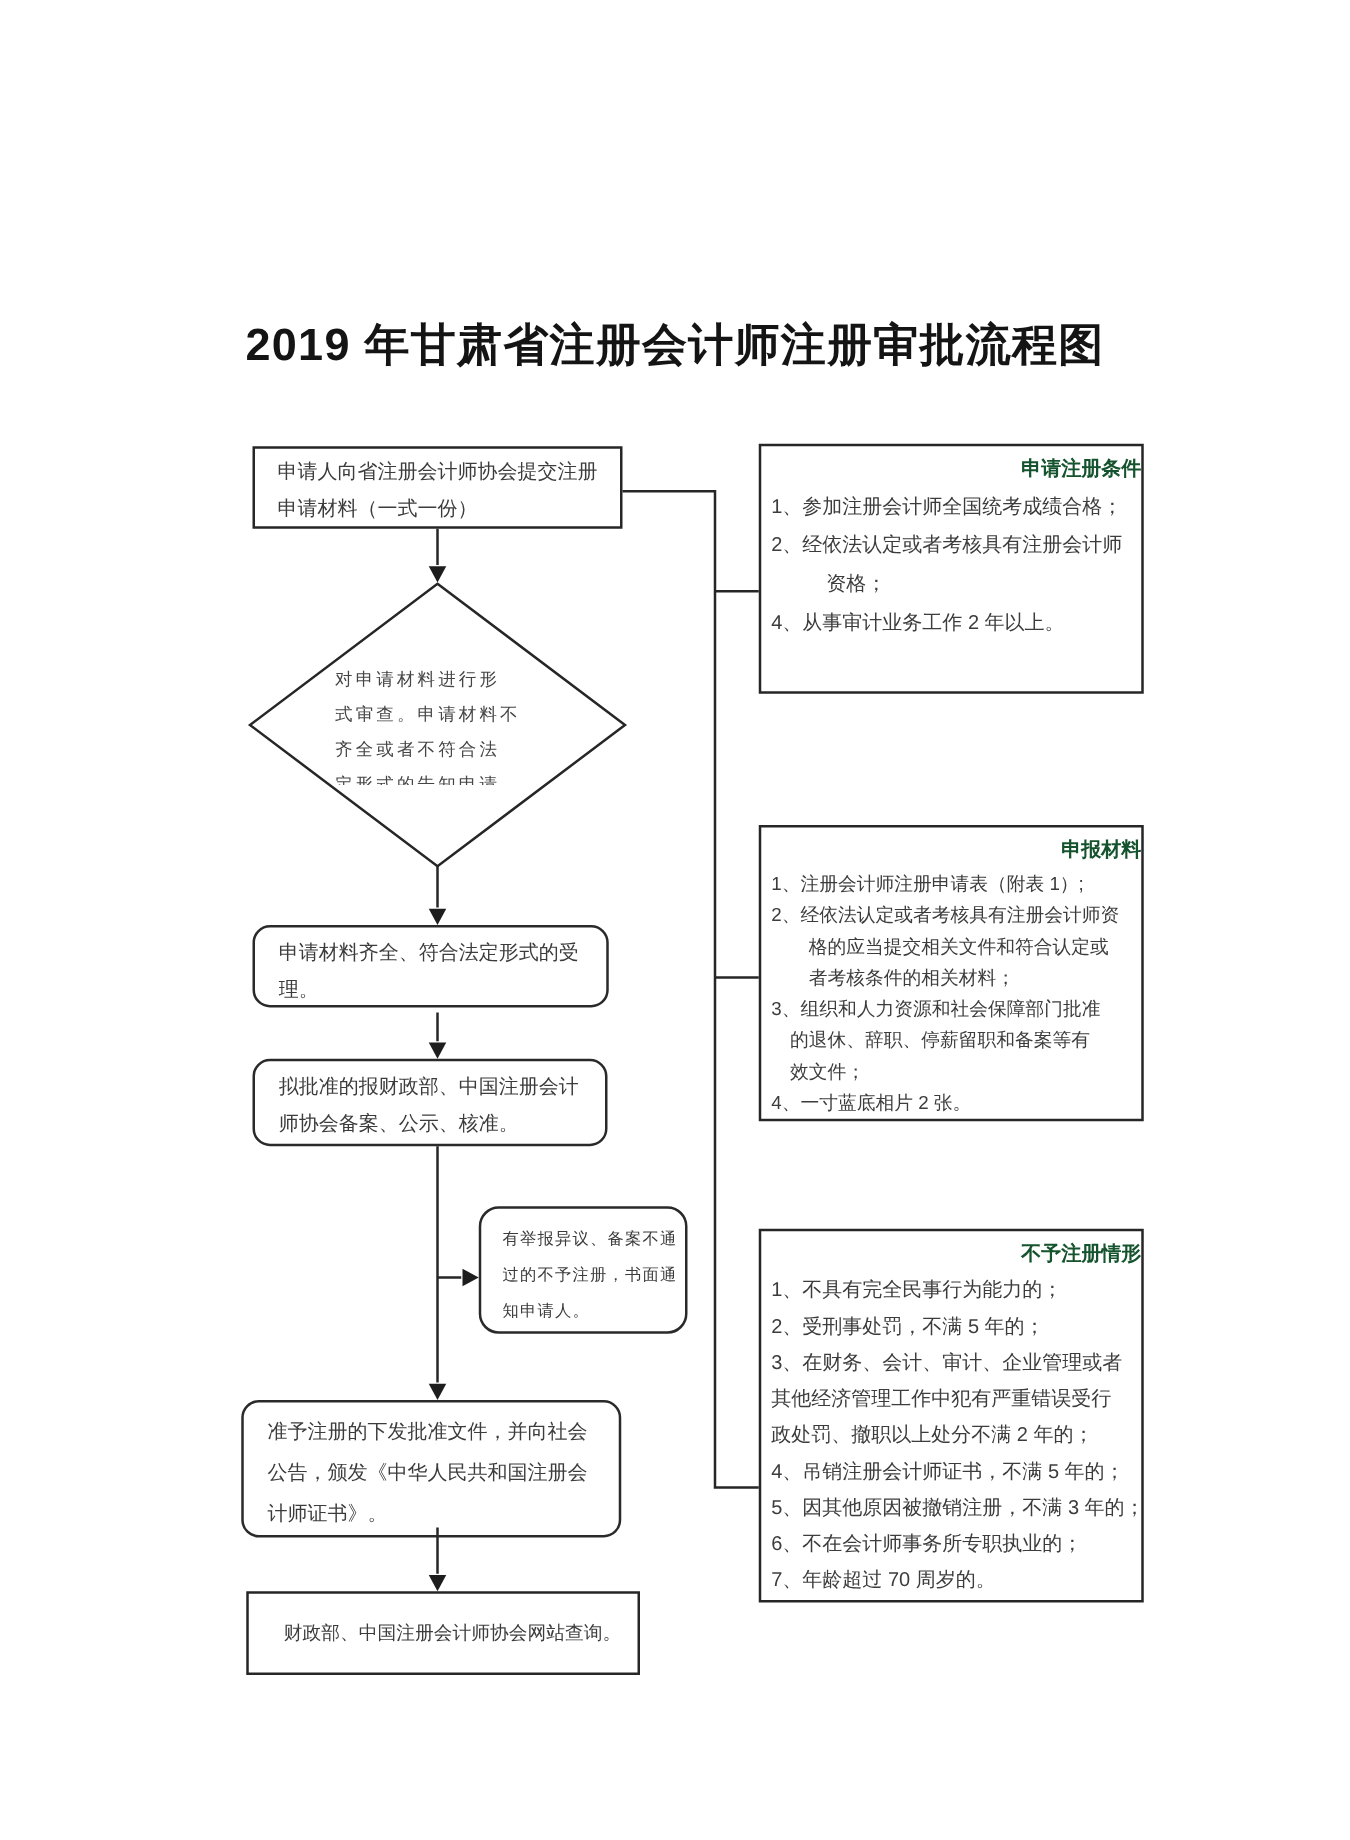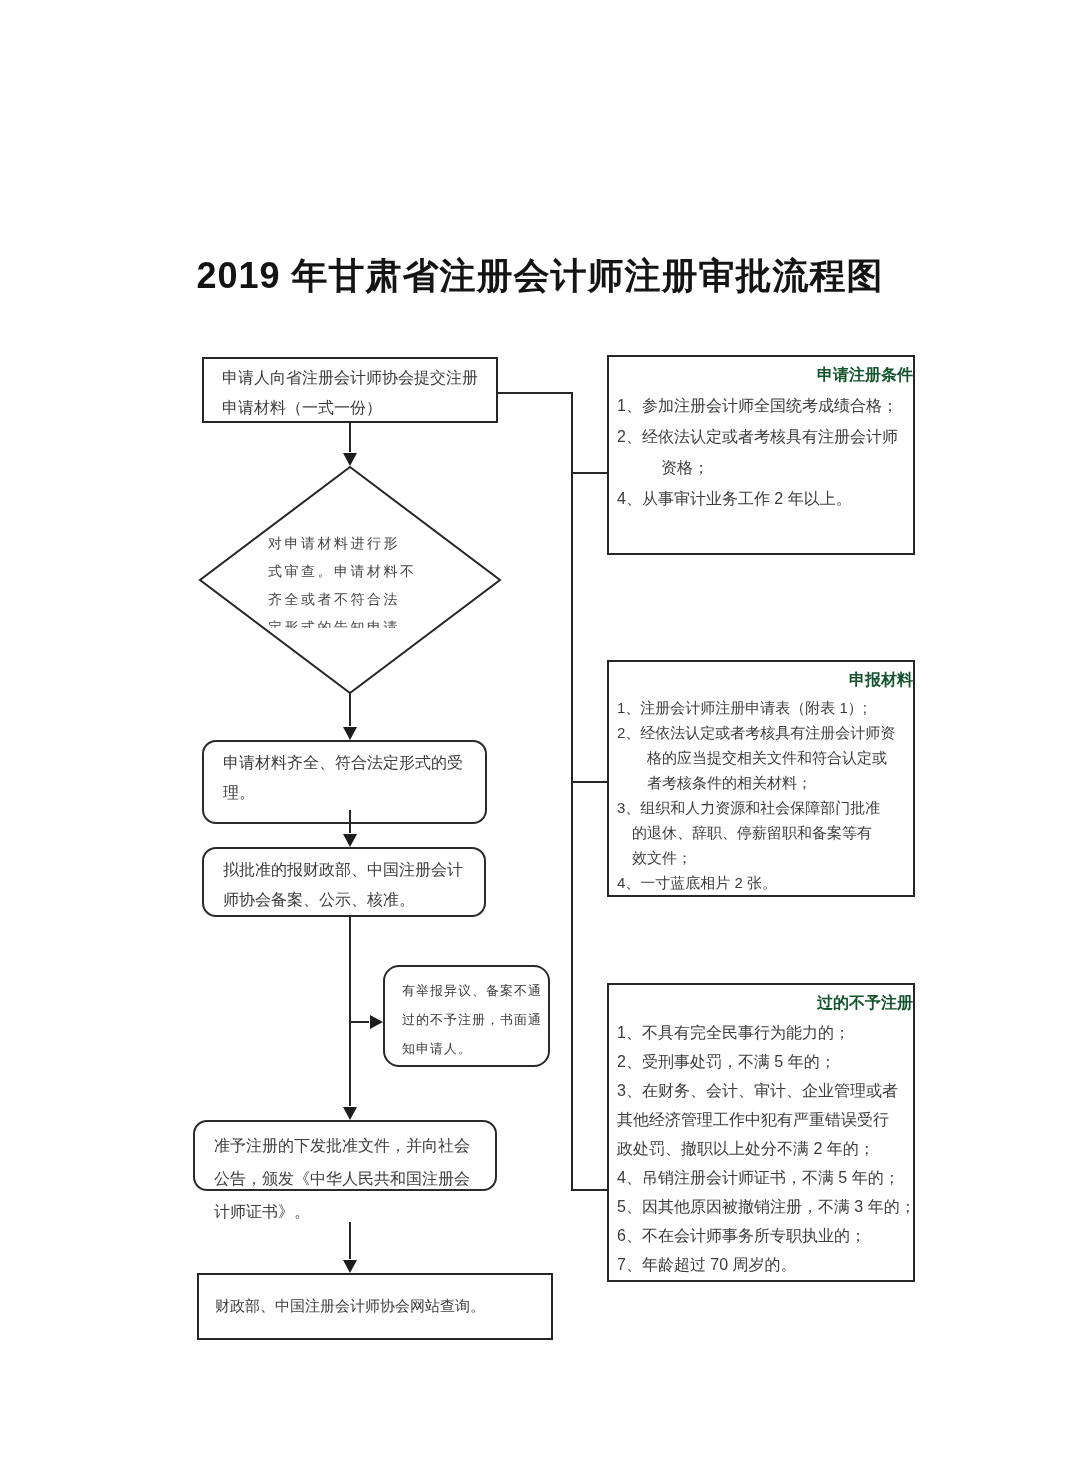--- a/index.html
+++ b/index.html
@@ -8,30 +8,30 @@
   #title{position:absolute;left:0;right:0;top:252px;margin:0;text-align:center;
          font-size:36px;font-weight:bold;color:#141414;letter-spacing:1px;}
   #wires{position:absolute;left:0;top:0;width:1080px;height:1472px;}
   .node{position:absolute;box-sizing:border-box;color:#3c3c3c;white-space:pre;}
   .rect{border:2.5px solid #262626;}
   .round{border:2px solid #2a2a2a;border-radius:14px;}
   #node-submit{left:202px;top:357px;width:296px;height:66px;padding:4px 0 0 18px;
                font-size:16px;line-height:30px;}
   #node-diamond-text{left:268px;top:529px;width:180px;height:99px;overflow:hidden;
                font-size:14px;line-height:28px;letter-spacing:2.5px;color:#454545;}
-  #node-accept{left:202px;top:740px;width:285px;height:84px;padding:6px 0 0 19px;
+  #node-accept{left:202px;top:740px;width:285px;height:66px;padding:6px 0 0 19px;
                font-size:16px;line-height:30px;}
   #node-record{left:202px;top:847px;width:284px;height:70px;padding:6px 0 0 19px;
                font-size:16px;line-height:30px;}
   #node-reject{left:383px;top:965px;width:167px;height:102px;border-radius:16px;
                padding:9px 0 0 17px;font-size:13px;line-height:29px;letter-spacing:1px;}
-  #node-approve{left:193px;top:1120px;width:304px;height:71px;padding:7px 0 0 19px;
+  #node-approve{left:193px;top:1120px;width:304px;height:110px;padding:7px 0 0 19px;
                font-size:16px;line-height:33px;}
-  #node-query{left:197px;top:1273px;width:356px;height:67px;display:flex;align-items:center;
-               padding-left:16px;font-size:15px;}
+  #node-query{left:197px;top:1273px;width:315px;height:67px;display:flex;align-items:center;
+               padding-left:28px;font-size:15px;}
   .panel{position:absolute;left:607px;width:308px;box-sizing:border-box;
          border:2px solid #262626;color:#3c3c3c;}
   #panel-conditions{top:355px;height:200px;}
   #panel-materials{top:660px;height:237px;}
   #panel-denials{top:983px;height:299px;}
   .panel-title{margin:0;padding-top:8px;text-align:right;font-size:16px;
                font-weight:bold;color:#14532d;}
   .panel-items{padding:4px 2px 0 8px;}
   .item{white-space:pre;font-size:16px;line-height:31px;}
   #panel-materials .item{font-size:15px;line-height:25px;}
@@ -112,21 +112,21 @@
 格的应当提交相关文件和符合认定或
 者考核条件的相关材料；</div>
       <div class="item hang-1">3、组织和人力资源和社会保障部门批准
 的退休、辞职、停薪留职和备案等有
 效文件；</div>
       <div class="item">4、一寸蓝底相片 2 张。</div>
     </div>
   </div>
 
   <div class="panel" id="panel-denials">
-    <h2 class="panel-title">过的不予注册</h2>
+    <h2 class="panel-title">不予注册情形</h2>
     <div class="panel-items">
       <div class="item">1、不具有完全民事行为能力的；</div>
       <div class="item">2、受刑事处罚，不满 5 年的；</div>
       <div class="item">3、在财务、会计、审计、企业管理或者
 其他经济管理工作中犯有严重错误受行
 政处罚、撤职以上处分不满 2 年的；</div>
       <div class="item">4、吊销注册会计师证书，不满 5 年的；</div>
       <div class="item">5、因其他原因被撤销注册，不满 3 年的；</div>
       <div class="item">6、不在会计师事务所专职执业的；</div>
       <div class="item">7、年龄超过 70 周岁的。</div>

